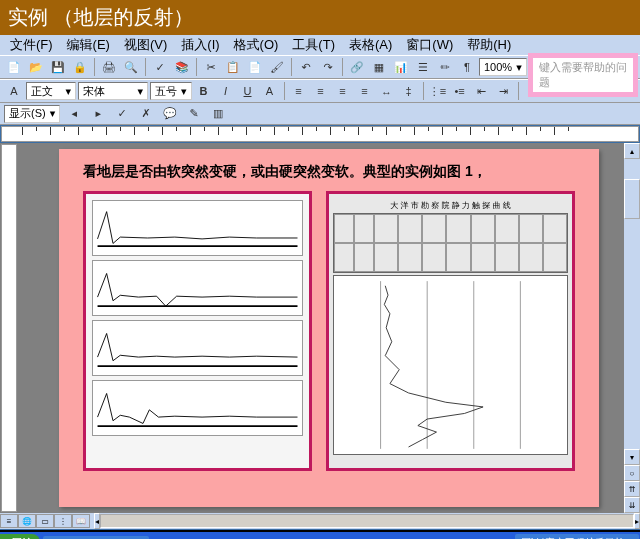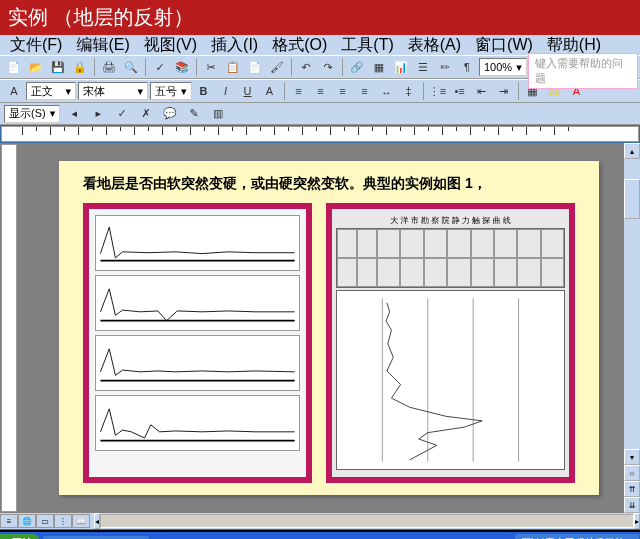--- a/index.html
+++ b/index.html
@@ -1,40 +1,40 @@
 <!DOCTYPE html>
 <html><head>
 <meta charset="utf-8">
 <style>
 *{margin:0;padding:0;box-sizing:border-box;font-family:SimSun,Arial,sans-serif}
 body{width:640px;height:539px;background:#000;overflow:hidden}
-.slide-title{color:#fff;font-size:20px;padding:4px 8px;background:#b91c1c}
+.slide-title{color:#fff;font-size:20px;padding:4px 8px;background:#a16207}
 .word-window{background:#3b6ea5;margin:0;height:495px;position:relative}
 .titlebar{background:linear-gradient(to bottom,#0a246a,#3b6ea5);color:#fff;height:18px;display:flex;align-items:center;font-size:11px;padding:0 4px}
 .titlebar-icon{width:12px;height:12px;background:#fff;margin-right:4px}
 .titlebar-buttons{margin-left:auto;display:flex;gap:1px}
 .tbb{width:14px;height:14px;background:#c0c0c0;border:1px solid #fff;font-size:9px;display:flex;align-items:center;justify-content:center}
-.search-hint{position:absolute;right:2px;top:18px;background:#fff;border:1px solid #f9a8d4;font-size:11px;color:#999;padding:2px 6px;width:110px;z-index:10}
-.menubar{background:#c5d6ef;height:20px;display:flex;align-items:center;padding:0 4px;font-size:16px;gap:2px}
+.search-hint{position:absolute;right:2px;top:18px;background:#fff;border:5px solid #f9a8d4;font-size:11px;color:#999;padding:2px 6px;width:110px;z-index:10}
+.menubar{background:#c5d6ef;height:20px;display:flex;align-items:center;padding:0 4px;font-size:13px;gap:2px}
 .menu-item{padding:2px 6px;color:#000}
 .toolbar{background:#c5d6ef;height:24px;display:flex;align-items:center;padding:2px 4px;gap:2px;border-top:1px solid #fff;border-bottom:1px solid #999}
 .tbtn{width:20px;height:20px;border:1px solid transparent;display:flex;align-items:center;justify-content:center;font-size:11px;color:#333}
 .tsep{width:1px;height:18px;background:#999;margin:0 2px}
 .dropdown{background:#fff;border:1px inset #ccc;height:18px;font-size:11px;padding:0 4px;display:flex;align-items:center;min-width:50px}
 .dropdown::after{content:'▾';margin-left:auto;padding-left:4px;color:#000}
 .zoom{min-width:40px}
 .reviewbar{background:#c5d6ef;height:22px;display:flex;align-items:center;padding:2px 4px;font-size:11px;gap:4px;border-bottom:1px solid #999}
 .ruler{background:#fff;height:16px;border:1px solid #999;margin:1px;position:relative;font-size:8px;display:flex;align-items:center;overflow:hidden}
 .ruler-tick{position:absolute;top:0;width:1px;height:100%;background:#333}
 .doc-area{background:#808080;height:370px;display:flex;position:relative}
 .vruler{width:16px;background:#fff;border:1px solid #999;margin:1px}
-.page{background:#fef9c3;width:540px;margin:18px auto;padding:14px 24px 10px;box-shadow:2px 2px 4px rgba(0,0,0,.3);position:relative}
+.page{background:#fca5a5;width:540px;margin:6px auto;padding:14px 24px 10px;box-shadow:2px 2px 4px rgba(0,0,0,.3);position:relative}
 .doc-heading{font-size:14px;font-weight:bold;margin-bottom:10px;text-align:left}
 .figures{display:flex;gap:14px;justify-content:center}
-.fig{border:6px solid #be185d;background:#f5f5f5}
+.fig{border:3px solid #be185d;background:#f5f5f5}
 .fig-left{width:230px;height:280px;padding:6px;display:flex;flex-direction:column;gap:4px}
 .trace{height:56px;border:1px solid #999;background:#fff;position:relative}
 .trace svg{width:100%;height:100%}
 .fig-right{width:250px;height:280px;padding:4px;position:relative;background:#e8e8e8}
 .fig-right-title{font-size:8px;text-align:center;padding:2px}
 .fig-right-table{display:grid;grid-template-columns:20px 20px repeat(8,1fr);height:60px;border:1px solid #666;font-size:6px}
 .fig-right-table div{border:0.5px solid #999}
 .fig-right-graph{height:180px;border:1px solid #666;position:relative;margin-top:2px;background:#fff}
 .fig-right-graph svg{width:100%;height:100%}
 .scrollbar-v{width:16px;background:#c5d6ef;position:absolute;right:0;top:0;bottom:0;display:flex;flex-direction:column}

